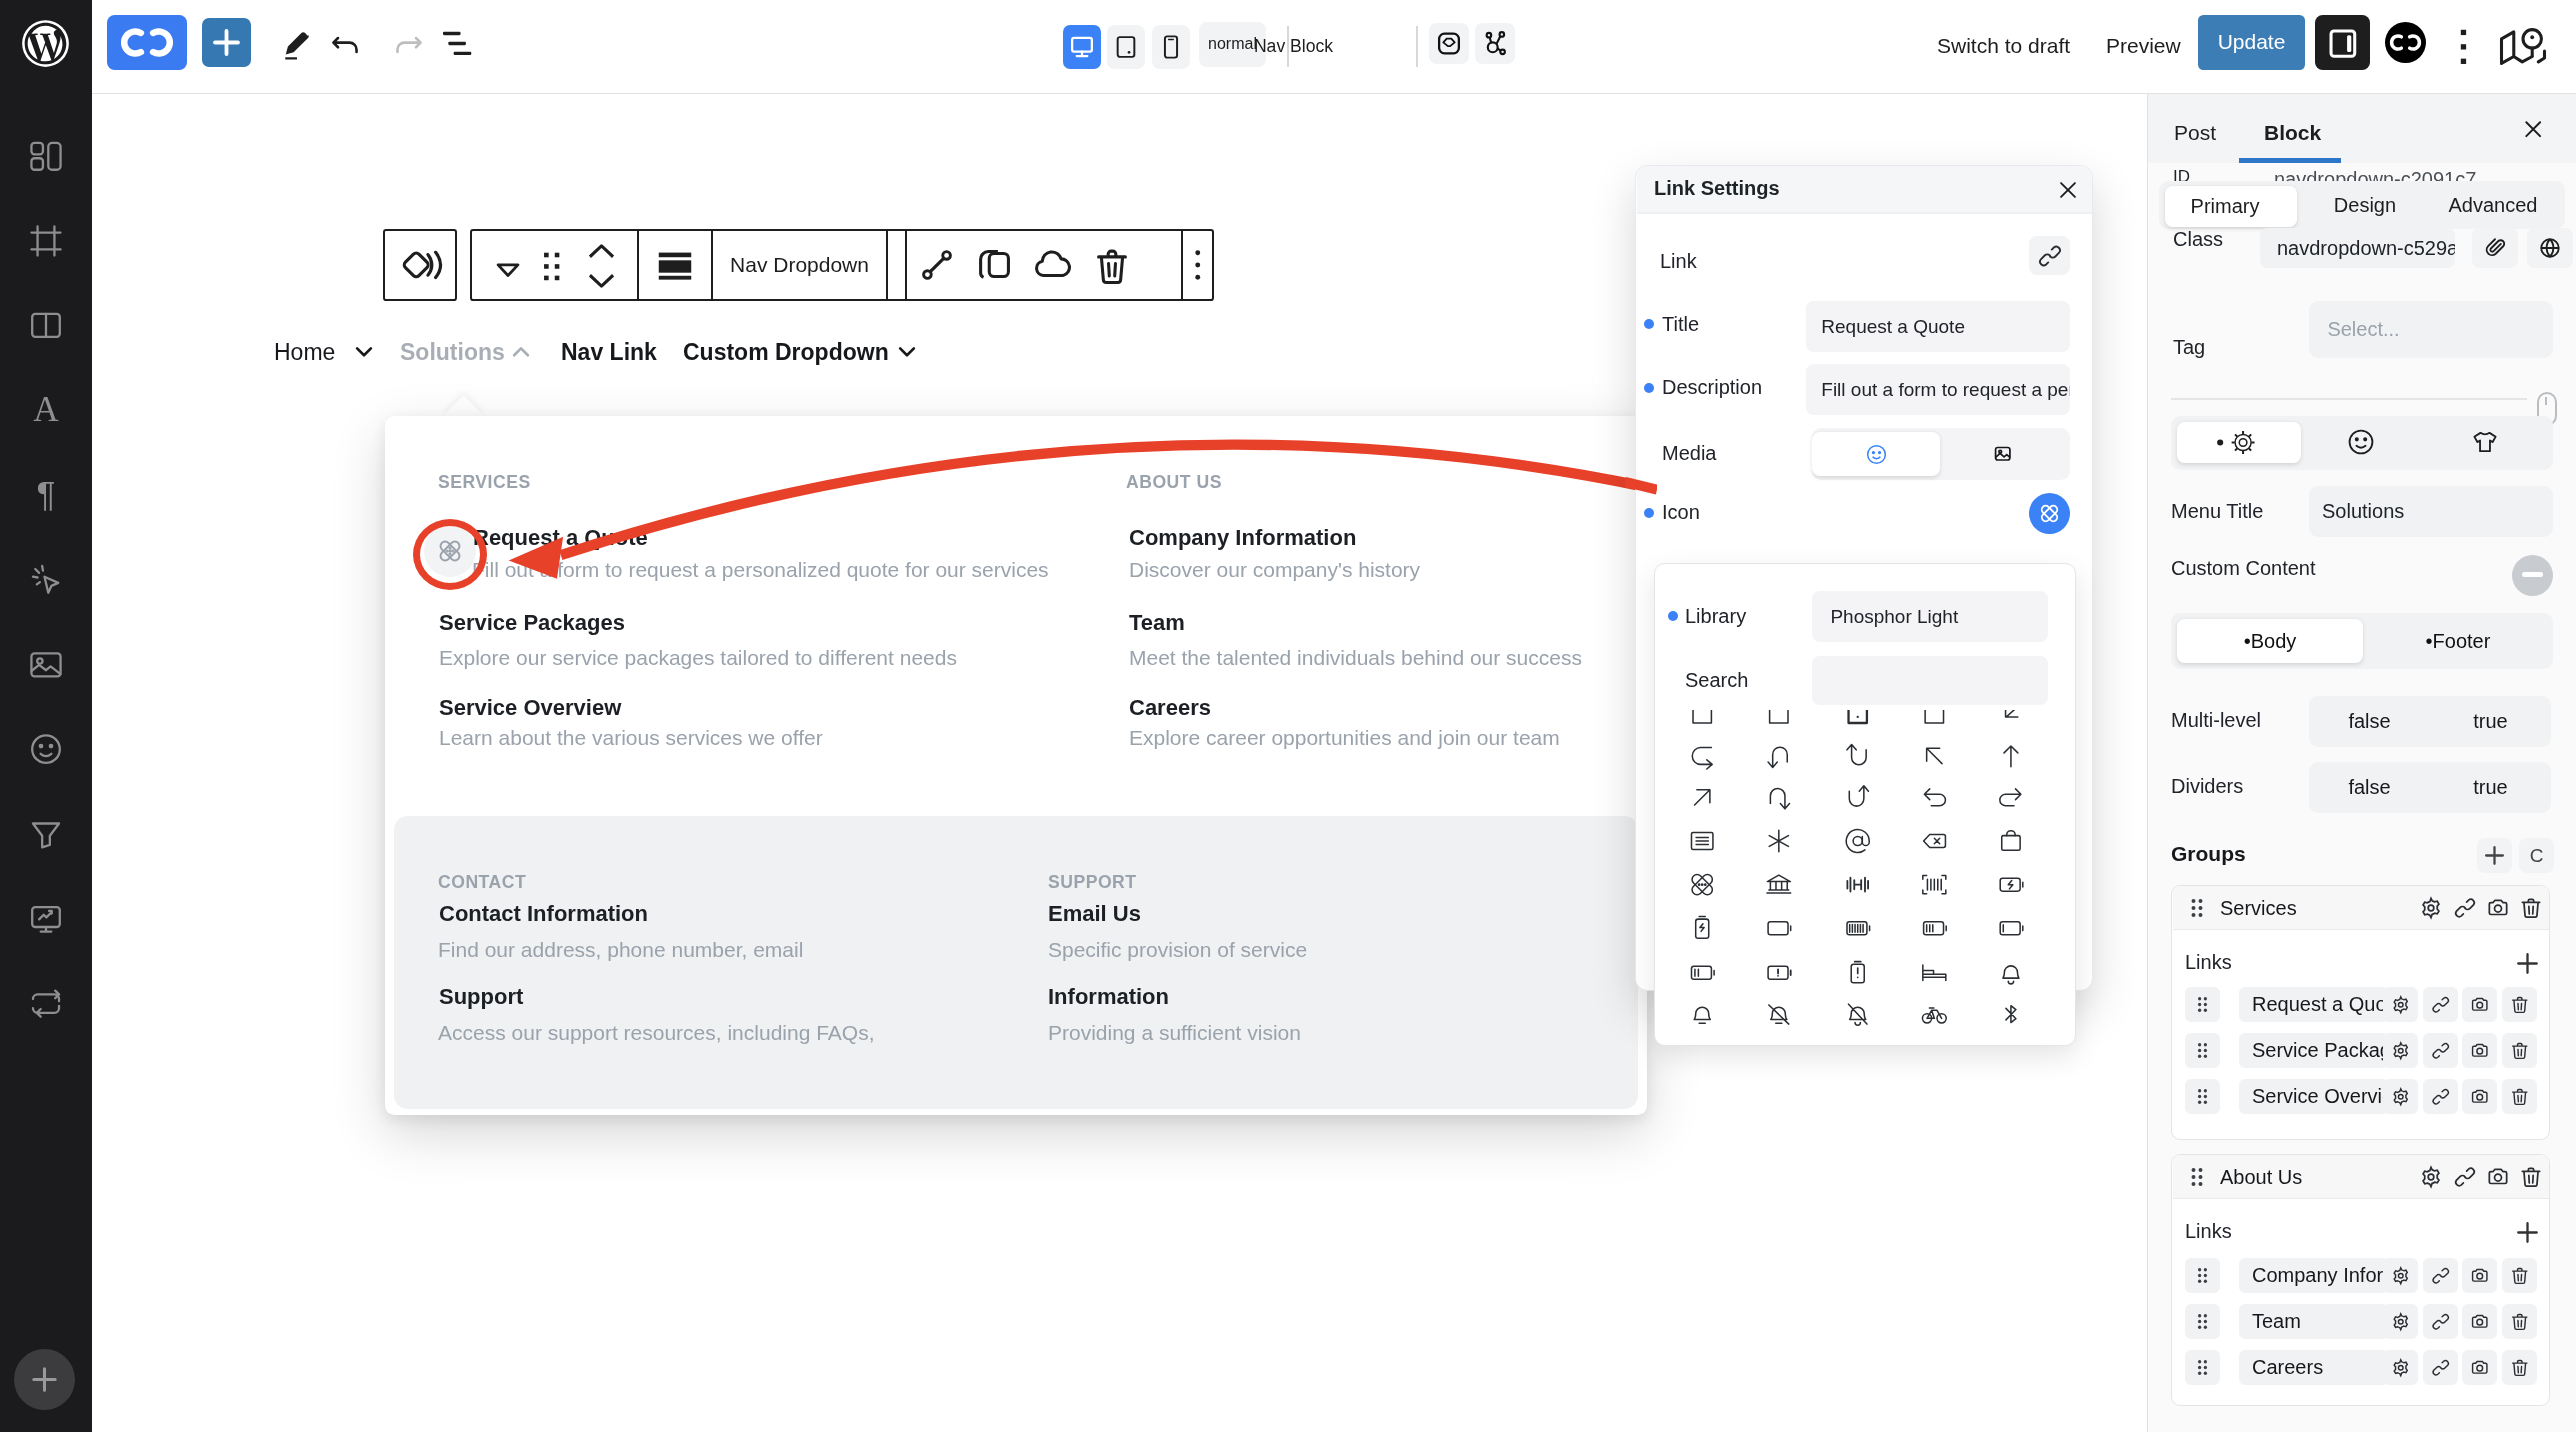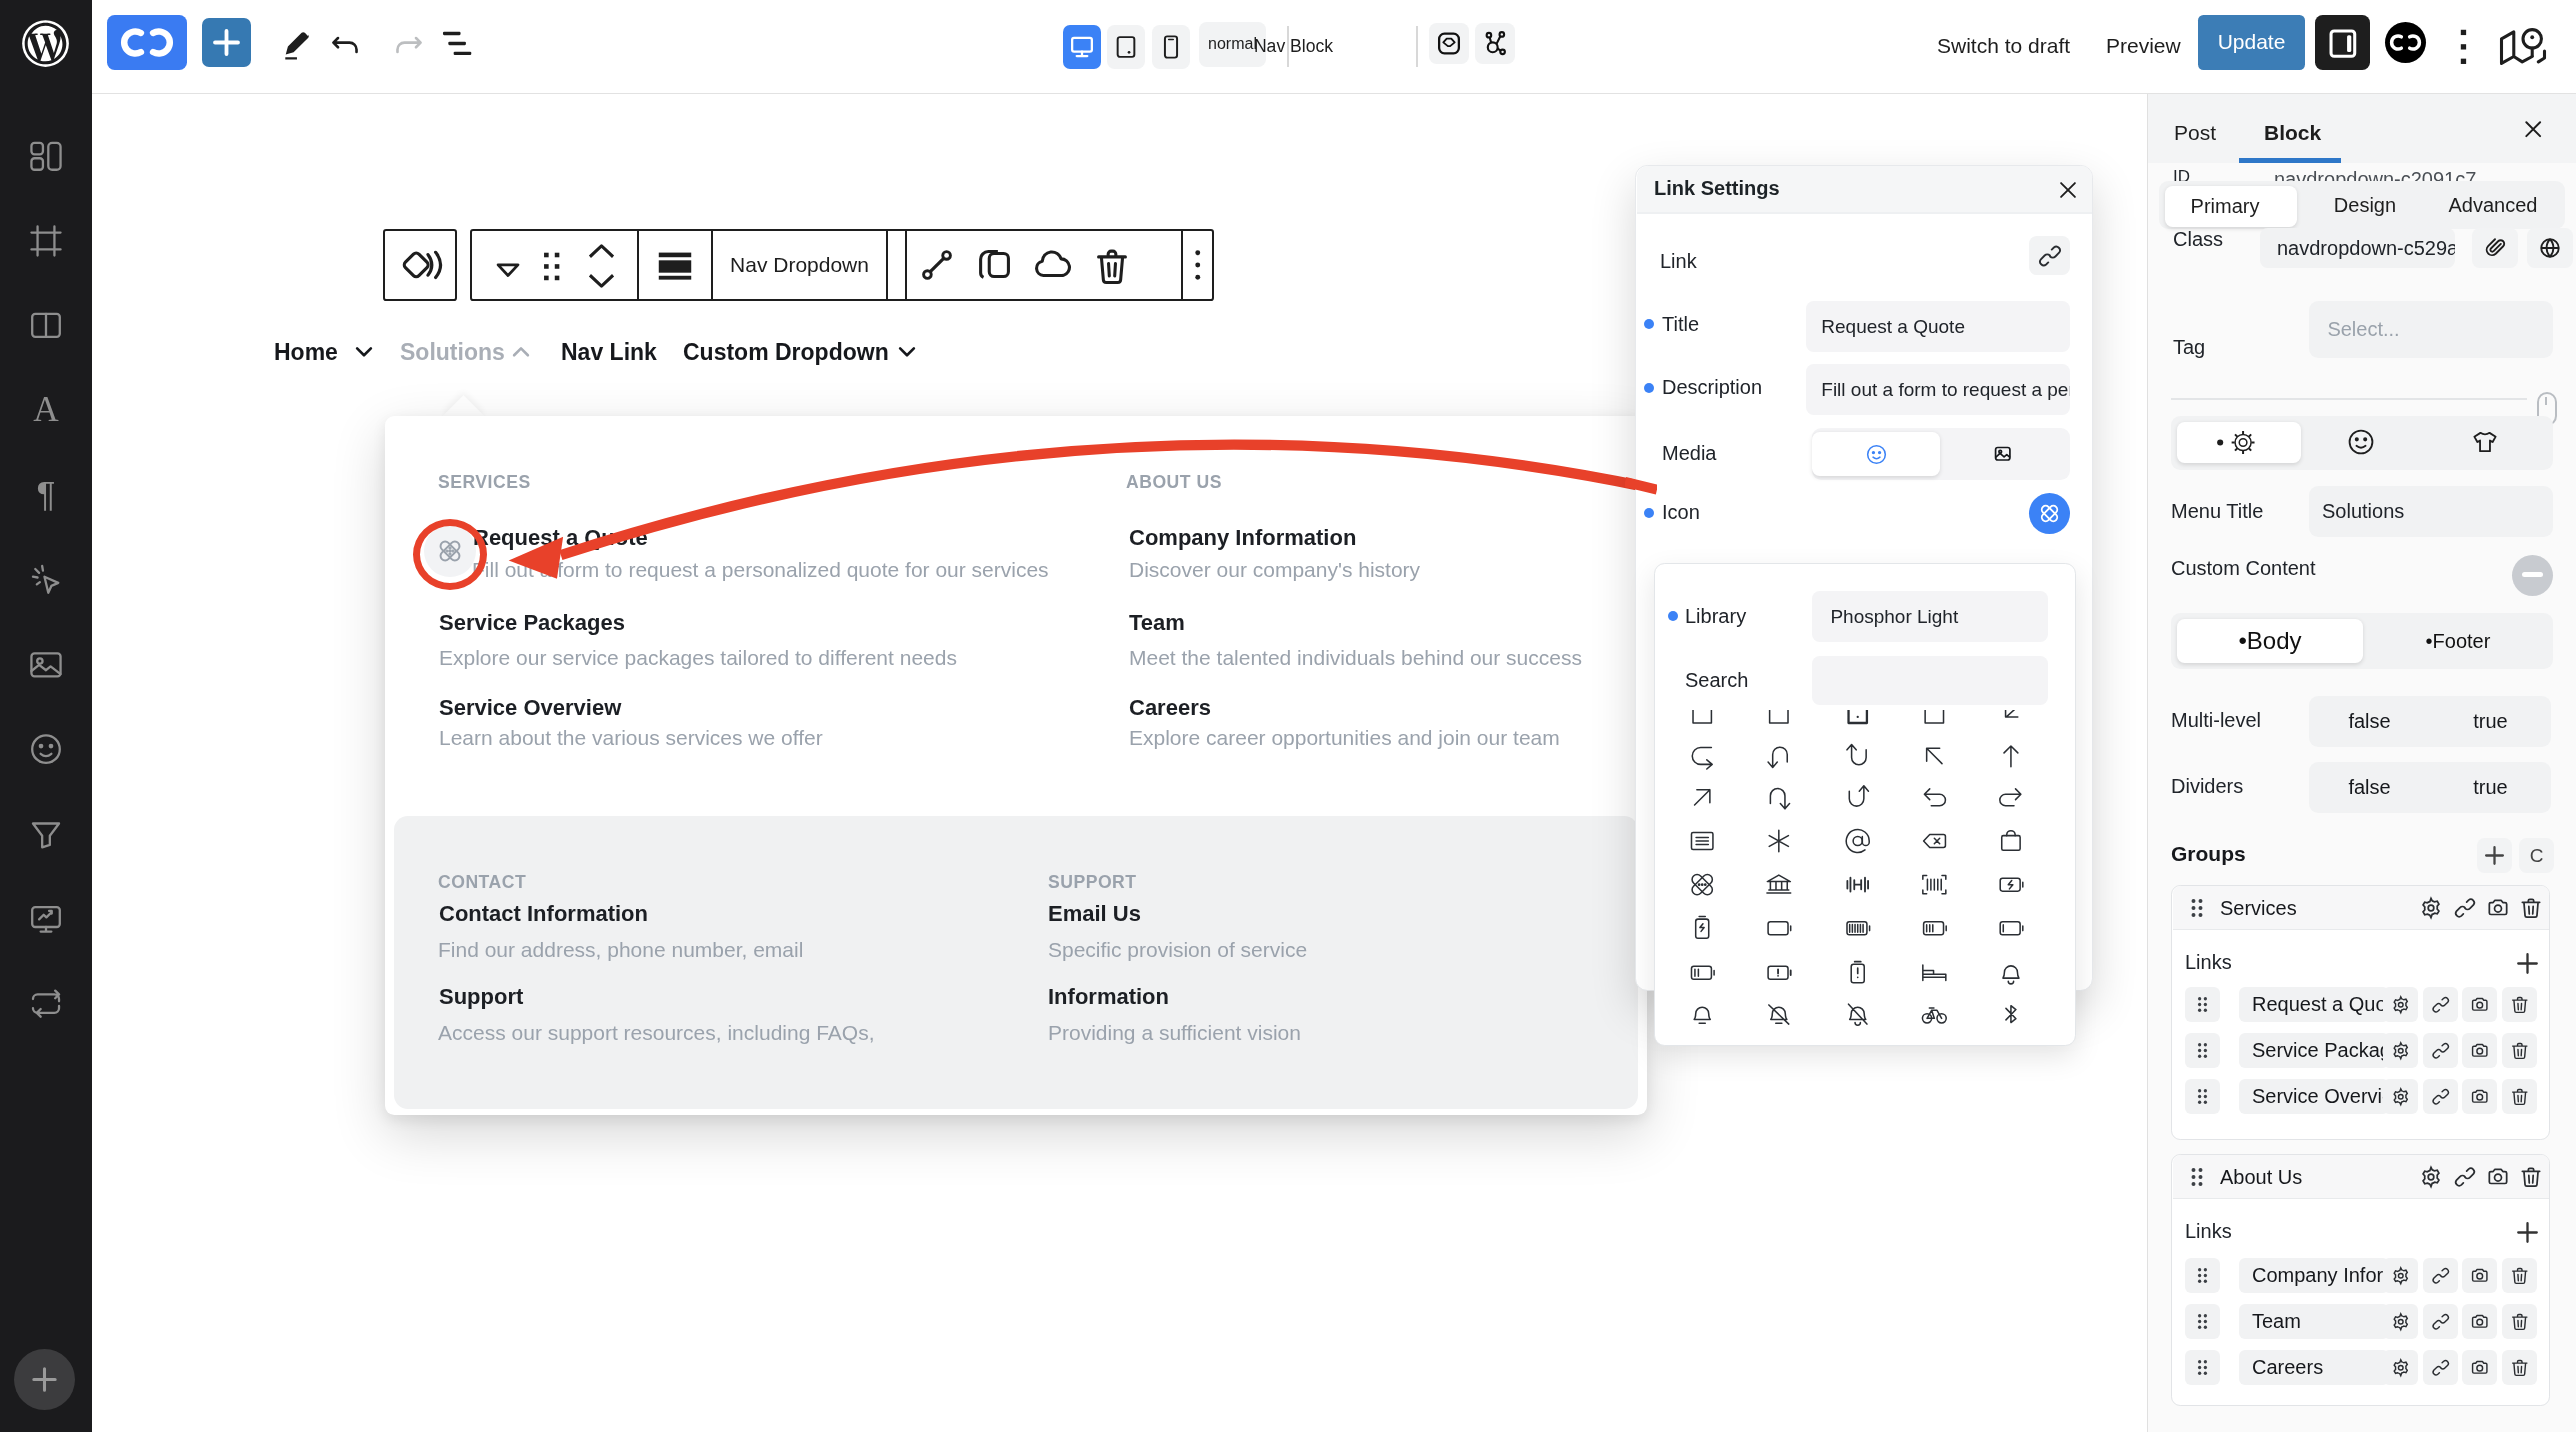--- a/index.html
+++ b/index.html
@@ -278,21 +278,21 @@
   </svg>
 <svg class="ab" style="left:1089px;top:241px" width="46" height="49" viewBox="0 0 24 24" fill="none" stroke="#1e1e1e" stroke-width="1.6" stroke-linecap="round">
     <path d="M6.5 8 l1 11.5 a1.5 1.5 0 0 0 1.5 1.4 h6 a1.5 1.5 0 0 0 1.5 -1.4 L17.5 8 M5 7.5 h14 M10 7.5 V6 a1.5 1.5 0 0 1 1.5 -1.5 h1 A1.5 1.5 0 0 1 14 6 v1.5 M10.2 11 l.4 6.5 M13.8 11 l-.4 6.5"></path>
   </svg>
 <svg class="ab" style="left:1187px;top:245px" width="21.5" height="40" viewBox="0 0 28 52">
     <circle cx="14" cy="10" r="3.2" fill="#1e1e1e"></circle>
     <circle cx="14" cy="26" r="3.2" fill="#1e1e1e"></circle>
     <circle cx="14" cy="42" r="3.2" fill="#1e1e1e"></circle>
   </svg>
 
-<div class="ab" style="left:274px;top:339px;font-size:23px;font-weight:bold;color:#16181c">Home</div>
+<div class="ab" style="left:274px;top:339px;font-size:23px;font-weight:normal;color:#16181c">Home</div>
 <svg class="ab" style="left:351px;top:343px" width="26" height="18.4" viewBox="0 0 34 24" fill="none" stroke="#16181c" stroke-width="3.4" stroke-linecap="round" stroke-linejoin="round">
     <path d="M8 7 l9 9 9 -9"></path>
   </svg>
 <div class="ab" style="left:400px;top:339px;font-size:23px;font-weight:bold;color:#a9aeb6">Solutions</div>
 <svg class="ab" style="left:508px;top:343px" width="26" height="18.4" viewBox="0 0 34 24" fill="none" stroke="#a9aeb6" stroke-width="3.4" stroke-linecap="round" stroke-linejoin="round">
     <path d="M8 16 l9 -9 9 9"></path>
   </svg>
 <div class="ab" style="left:561px;top:339px;font-size:23px;font-weight:bold;color:#16181c">Nav Link</div>
 <div class="ab" style="left:683px;top:339px;font-size:23px;font-weight:bold;color:#16181c">Custom Dropdown</div>
 <svg class="ab" style="left:894px;top:343px" width="26" height="18.4" viewBox="0 0 34 24" fill="none" stroke="#16181c" stroke-width="3.4" stroke-linecap="round" stroke-linejoin="round">
@@ -411,21 +411,21 @@
 
 <div class="ab glbl" style="left:2171px;top:500px">Menu Title</div>
 <div class="ab inp" style="left:2309px;top:486px;width:244px;height:51px;border-radius:9.2px;display:flex;align-items:center;padding-left:13px;font-size:20px;color:#20242a">Solutions</div>
 
 <div class="ab glbl" style="left:2171px;top:557px">Custom Content</div>
 <div class="ab" style="left:2512px;top:555px;width:41px;height:41px;border-radius:50%;background:#c8cbd0"></div>
 <div class="ab" style="left:2522px;top:572px;width:21px;height:5.4px;border-radius:3.1px;background:#fff"></div>
 
 <div class="ab seg" style="left:2171px;top:613px;width:382px;height:56px"></div>
 <div class="ab wchip" style="left:2177px;top:619px;width:186px;height:44px"></div>
-<div class="ab" style="left:2177px;top:619px;width:186px;height:44px;display:flex;align-items:center;justify-content:center;font-size:24px;color:#111">•Body</div>
+<div class="ab" style="left:2177px;top:619px;width:186px;height:44px;display:flex;align-items:center;justify-content:center;font-size:20px;color:#111">•Body</div>
 <div class="ab" style="left:2363px;top:613px;width:190px;height:56px;display:flex;align-items:center;justify-content:center;font-size:20px;color:#111">•Footer</div>
 
 <div class="ab glbl" style="left:2171px;top:709px">Multi-level</div>
 <div class="ab seg" style="left:2309px;top:696px;width:242px;height:51px"></div>
 <div class="ab" style="left:2309px;top:696px;width:121px;height:51px;display:flex;align-items:center;justify-content:center;font-size:20px;color:#16181c">false</div>
 <div class="ab" style="left:2430px;top:696px;width:121px;height:51px;display:flex;align-items:center;justify-content:center;font-size:20px;color:#16181c">true</div>
 
 <div class="ab glbl" style="left:2171px;top:775px">Dividers</div>
 <div class="ab seg" style="left:2309px;top:762px;width:242px;height:51px"></div>
 <div class="ab" style="left:2309px;top:762px;width:121px;height:51px;display:flex;align-items:center;justify-content:center;font-size:20px;color:#16181c">false</div>

